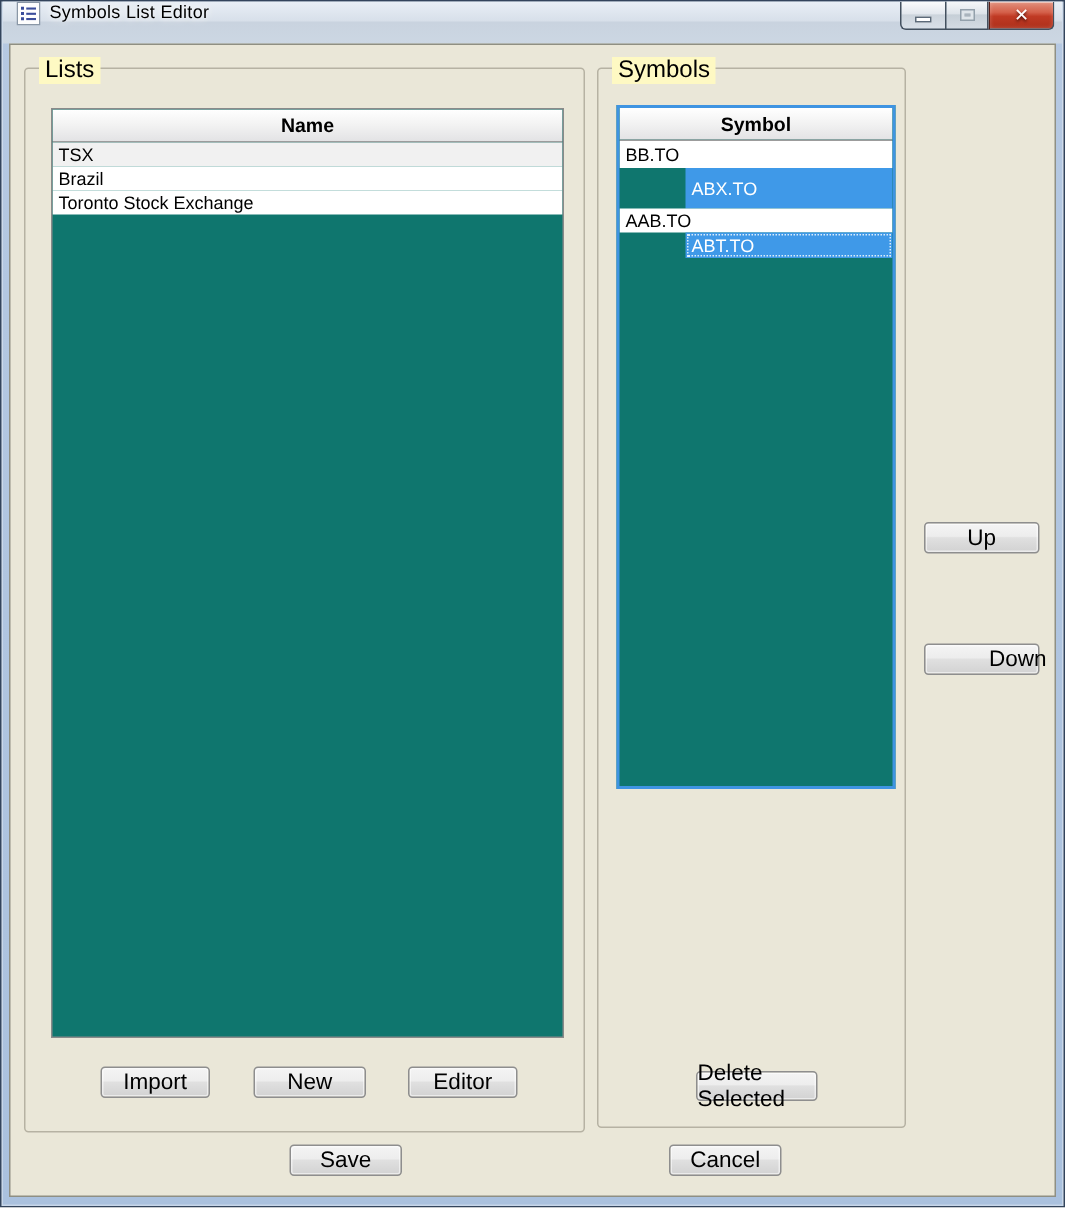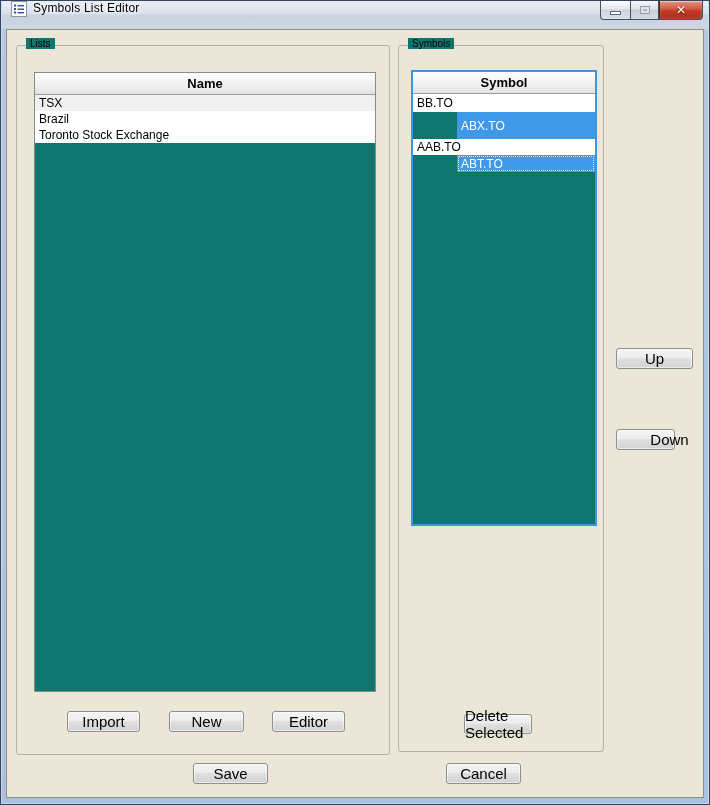--- a/index.html
+++ b/index.html
@@ -47,22 +47,22 @@
 
   
   .client{
     position:absolute;left:5px;top:28px;width:698px;height:769px;
     background:#eae7d8;border:1px solid #8f8f83;
   }
 
   
   .groupbox{position:absolute;border:1px solid #b6b2a3;border-radius:3px;}
   .group-label{
-    position:absolute;top:-8px;left:9px;background:#0f766e;
-    padding:0 4px;font-size:10px;color:#000;
+    position:absolute;top:-8px;left:9px;background:#fef9c3;
+    padding:0 4px;font-size:16px;color:#000;
   }
   .g-lists{left:9px;top:15px;width:374px;height:710px;}
   .g-symbols{left:391px;top:15px;width:206px;height:707px;}
 
   
   .tbl{position:absolute;background:#0f766e;overflow:hidden;}
   .tbl-lists{left:17px;top:26px;width:342px;height:620px;border:1px solid #8a8a8a;}
   .tbl-symbols{left:12px;top:24px;width:186px;height:456px;border:2px solid #3f94e2;}
   .tbl-header{
     height:22px;display:flex;align-items:center;justify-content:center;
@@ -152,23 +152,23 @@
           <span>ABX.TO</span>
         </div>
         <div class="row" style="height:16px">
           <span>AAB.TO</span>
         </div>
         <div class="row sel focused" style="height:17px">
           <span>ABT.TO</span>
         </div>
       </div>
 
-      <div class="btn" style="left:65px;top:668px;width:68px;height:20px;">Delete Selected</div>
+      <div class="btn" style="left:65px;top:668px;width:81px;height:20px;">Delete Selected</div>
     </div>
 
     <div class="btn" style="left:609px;top:318px;width:77px;">Up</div>
-    <div class="btn" style="left:609px;top:399px;width:59px;padding-left:48px;">Down</div>
+    <div class="btn" style="left:609px;top:399px;width:77px;padding-left:48px;">Down</div>
 
     <div class="btn" style="left:186px;top:733px;width:75px;">Save</div>
     <div class="btn" style="left:439px;top:733px;width:75px;">Cancel</div>
 
   </div>
 </div>
 
 </body></html>

